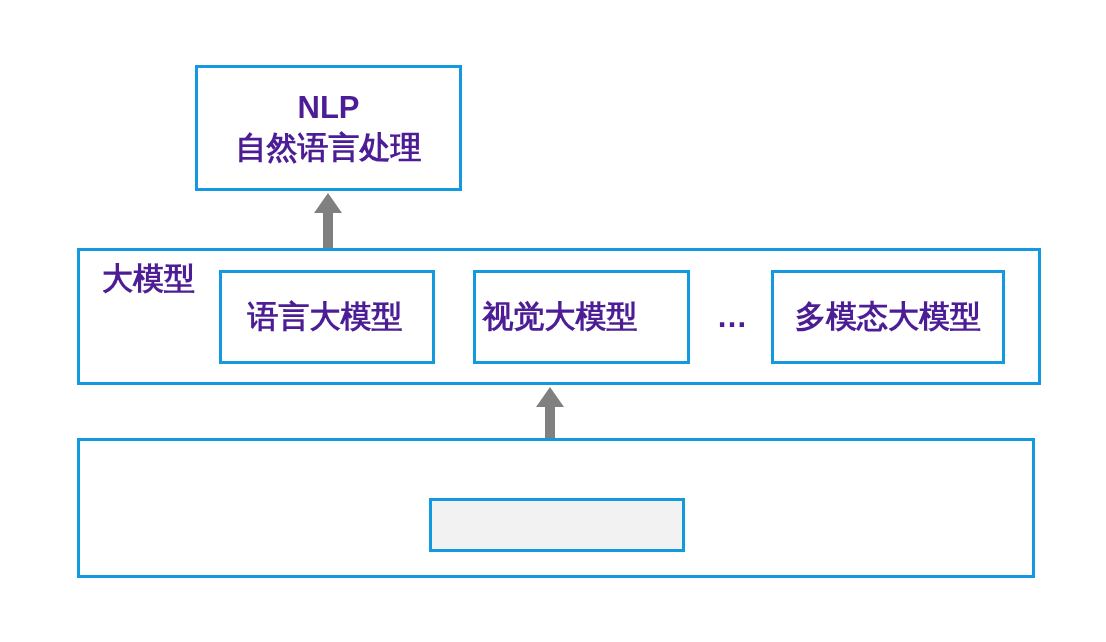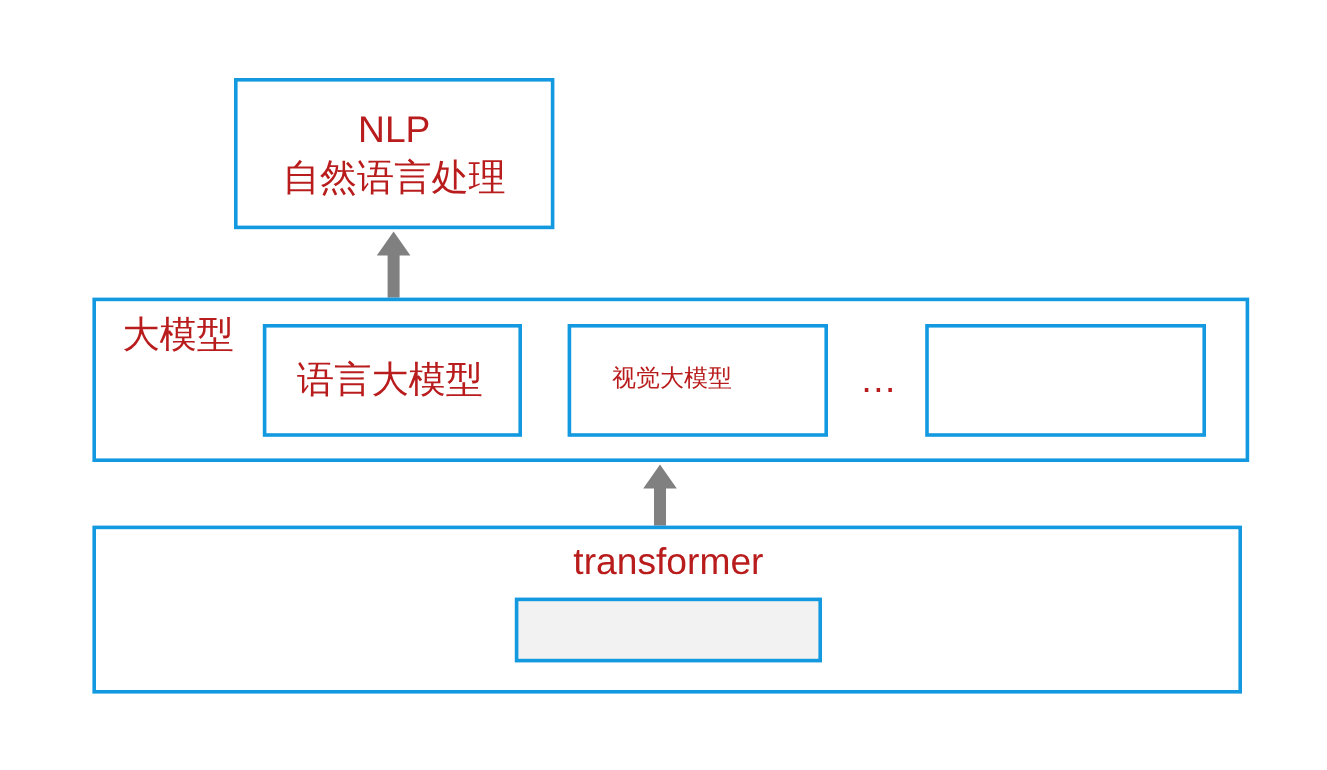--- a/index.html
+++ b/index.html
@@ -32,35 +32,36 @@
 
   
   .ctr {
     position: absolute;
     display: flex;
     align-items: center;
     justify-content: center;
     text-align: center;
     line-height: 1.28;
     white-space: pre-line;
-    color: #b91c1c;
+    color: #4c1d95;
+    font-weight: bold;
   }
 
   
   #nlp-box      { left: 195px; top: 65px;  width: 267px; height: 126px; }
   #nlp-text     { left: 195px; top: 65px;  width: 267px; height: 126px; font-size: 31px; }
 
   #llm-container      { left: 77px;  top: 248px; width: 964px; height: 137px; }
   #llm-container-label{ left: 92px;  top: 258px; width: 140px; height: 42px; justify-content: flex-start; font-size: 31px; margin-left: 10px; }
 
   #lang-box     { left: 219px; top: 270px; width: 216px; height: 94px; }
   #lang-text    { left: 219px; top: 270px; width: 212px; height: 94px; font-size: 31px; }
 
   #vision-box   { left: 473px; top: 270px; width: 217px; height: 94px; }
-  #vision-text  { left: 473px; top: 270px; width: 174px; height: 94px; font-size: 20px; }
+  #vision-text  { left: 473px; top: 270px; width: 174px; height: 94px; font-size: 31px; }
 
   #ellipsis     { left: 705px; top: 270px; width: 56px;  height: 94px; font-size: 31px; letter-spacing: 2px; }
 
   #multi-box    { left: 771px; top: 270px; width: 234px; height: 94px; }
   #multi-text   { left: 771px; top: 270px; width: 234px; height: 94px; font-size: 31px; }
 
   #transformer-container { left: 77px; top: 438px; width: 958px; height: 140px; }
   #transformer-label     { left: 429px; top: 443px; width: 256px; height: 50px; font-size: 31px; }
 
   #attention-box  { left: 429px; top: 498px; width: 256px; height: 54px; }
@@ -93,25 +94,25 @@
 
   <div class="box" id="lang-box"></div>
   <div class="ctr" id="lang-text">语言大模型</div>
 
   <div class="box" id="vision-box"></div>
   <div class="ctr" id="vision-text">视觉大模型</div>
 
   <div class="ctr" id="ellipsis">…</div>
 
   <div class="box" id="multi-box"></div>
+  <div class="ctr" id="multi-text">多模态大模型</div>
 
   <div class="arrow" id="arrow-tf-to-llm">
     <svg width="44" height="58" viewBox="0 0 44 58" xmlns="http://www.w3.org/2000/svg">
       <polygon points="22,2 36,22 27,22 27,58 17,58 17,22 8,22" fill="#808080"></polygon>
     </svg>
   </div>
 
   <div class="box" id="transformer-container"></div>
-  <div class="ctr" id="transformer-label">transformer</div>
 
   <div class="box filled" id="attention-box"></div>
 
 </div>
 
 </body></html>

